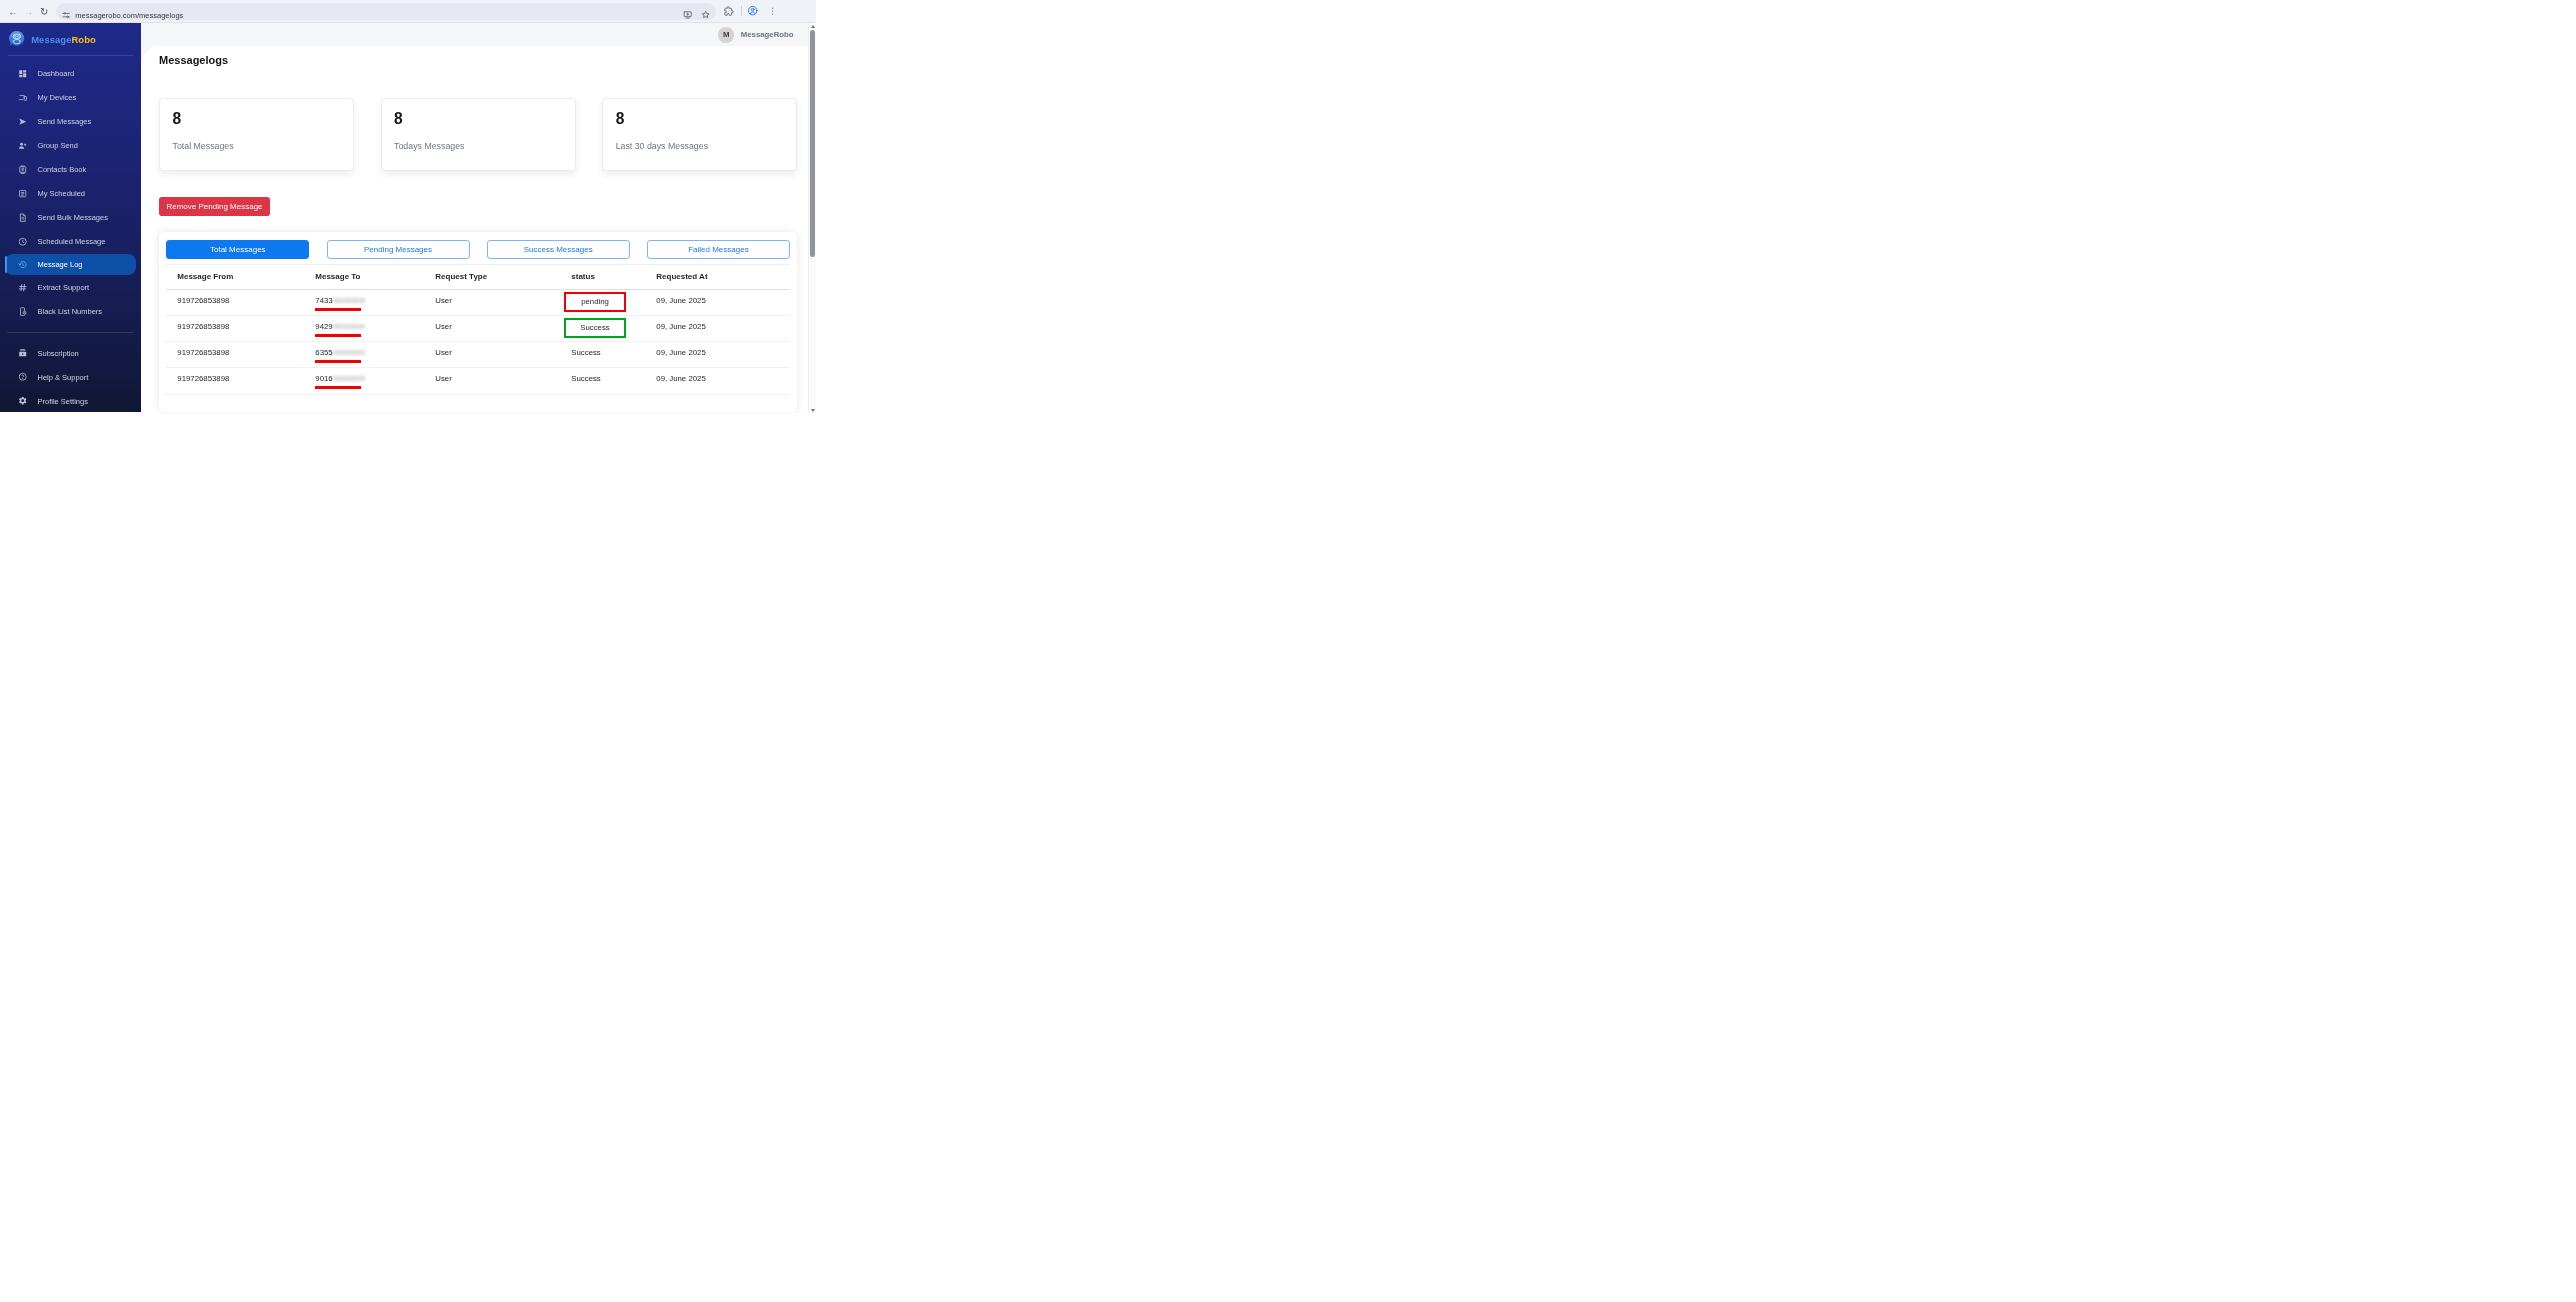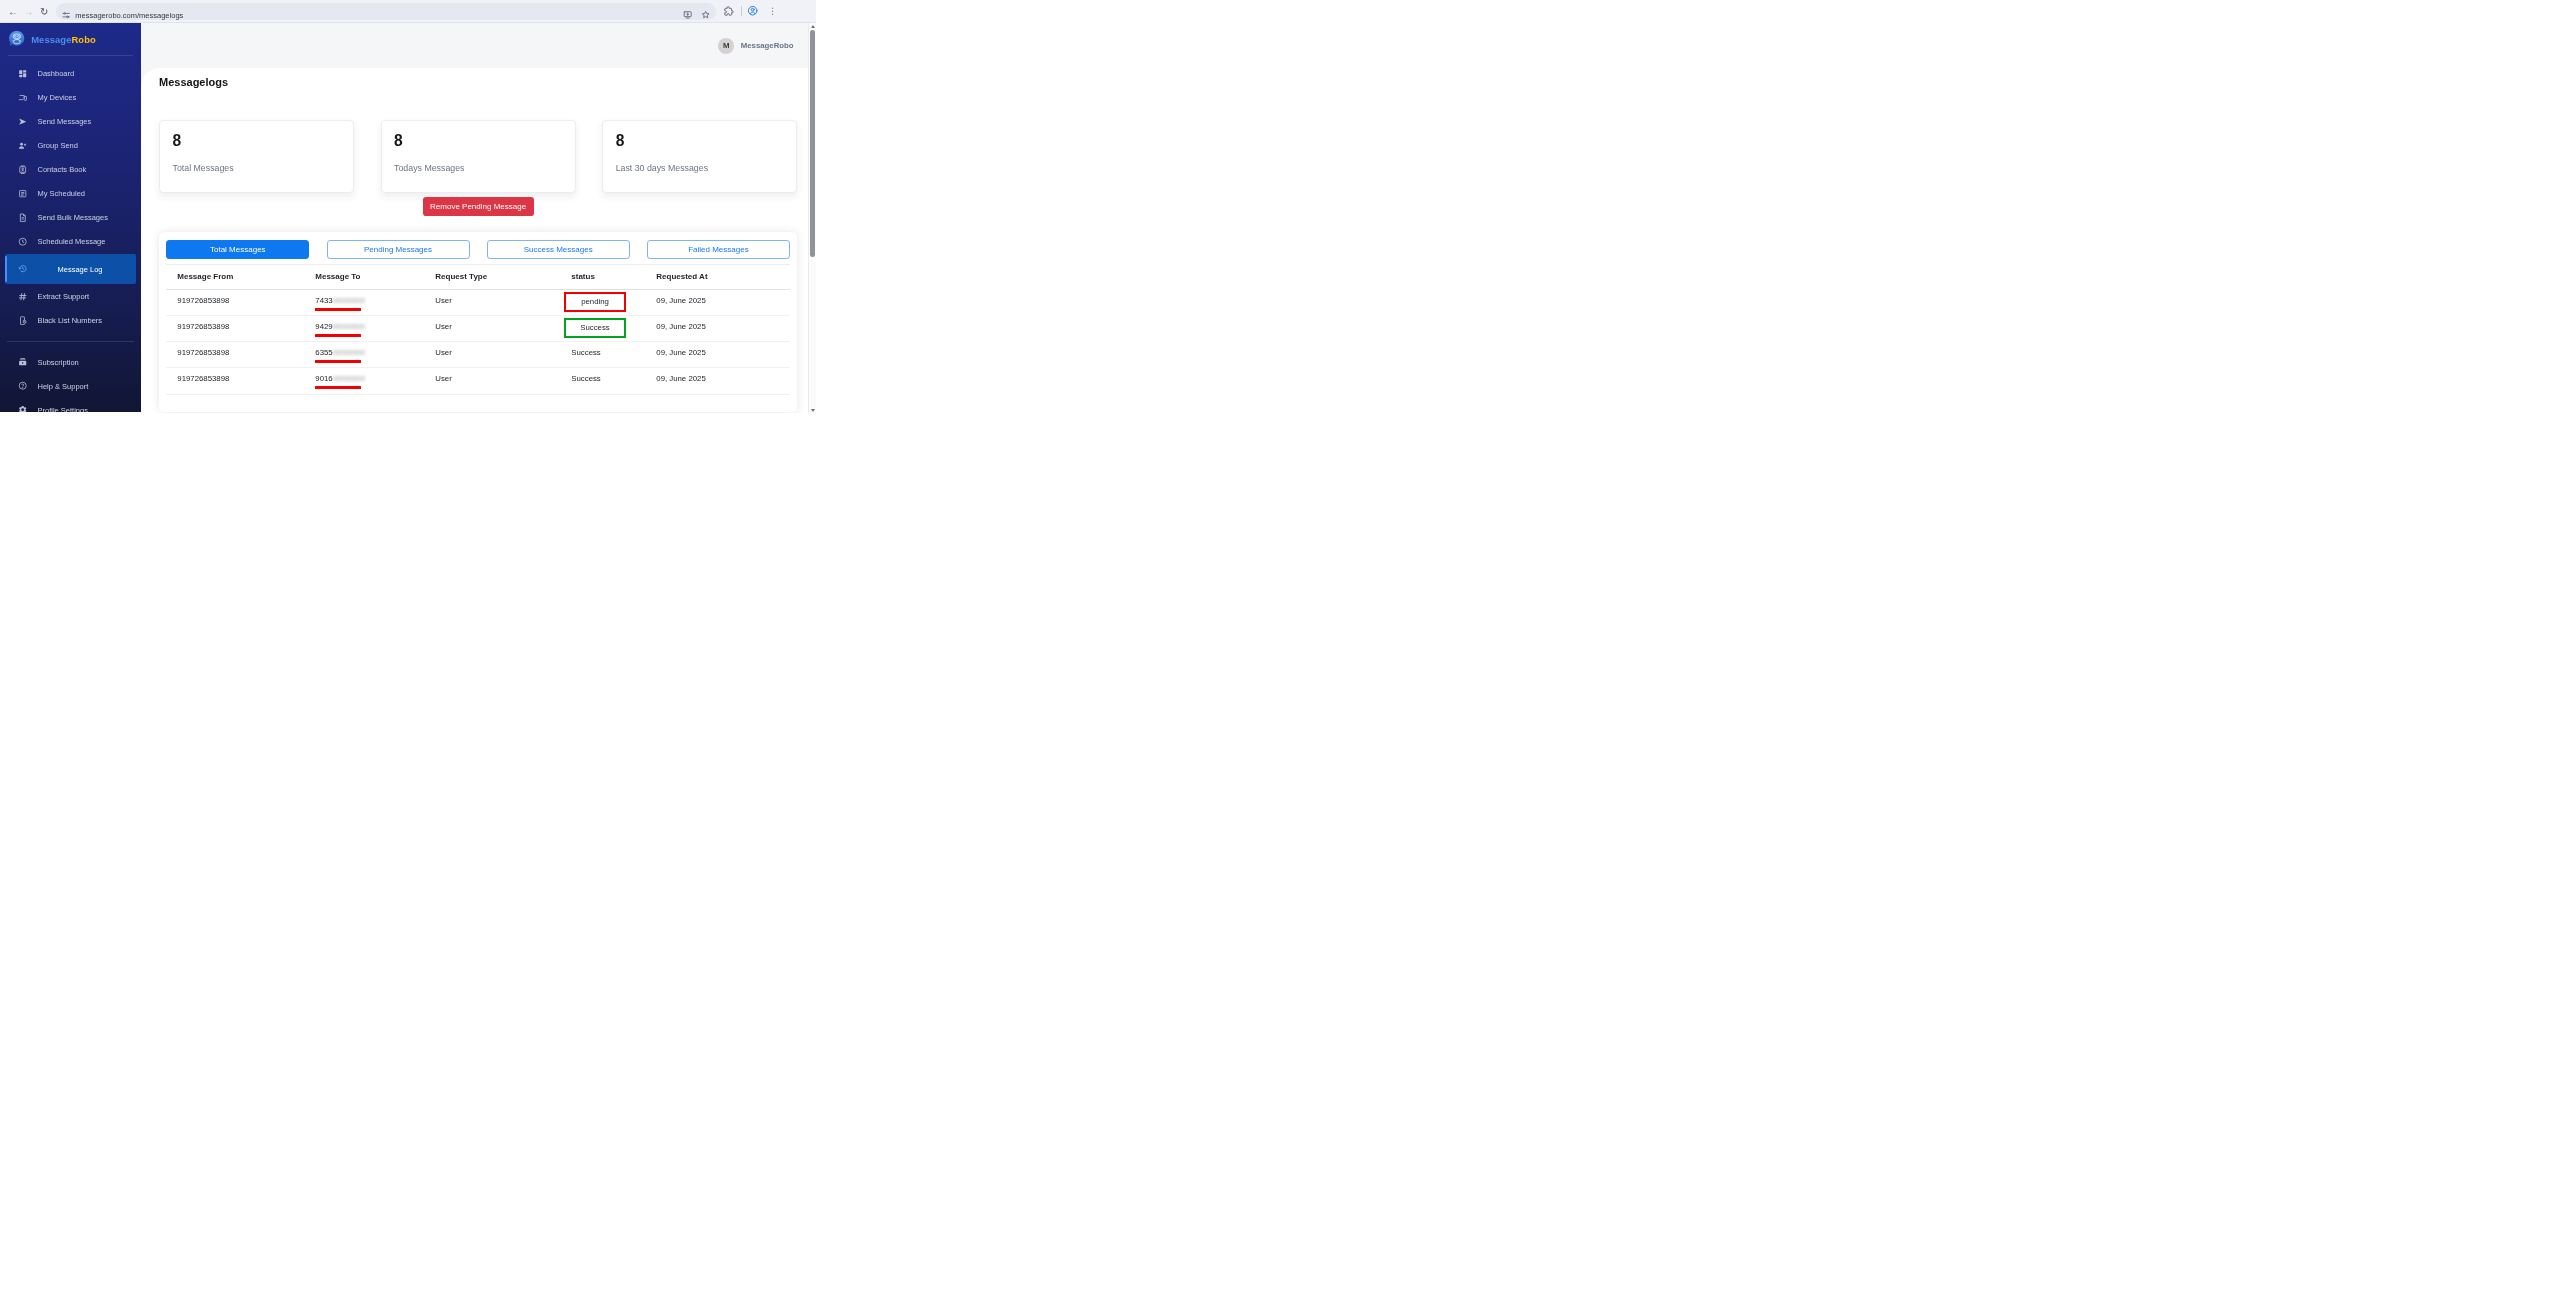--- a/index.html
+++ b/index.html
@@ -30,21 +30,21 @@
   .brand { display:flex; align-items:center; gap:5.2px; padding:6.8px 8.3px 5.7px; height:32px; }
   .brand-name { font-size:9.4px; font-weight:bold; letter-spacing:0.1px; }
   .brand-primary { color:#4d8df0; }
   .brand-secondary { color:#ffc107; }
   .brand-divider { border-top:0.5px solid rgba(255,255,255,.12); margin:0 7.8px; }
   .nav { margin-top:5.2px; }
   .nav-item { height:24px; display:flex; align-items:center; padding-left:17.7px;
               font-size:7.5px; color:#ccd2e3; cursor:pointer; position:relative; }
   .nav-item svg { width:9.4px; height:9.4px; margin-right:10.4px; color:#b9c0d6; flex-shrink:0; }
   .nav-item.active { background:#0d50a8; margin:0.5px 5.2px; padding-left:12.5px;
-                     border-radius:2px; color:#fff; height:30px;gap:20px; }
+                     border-radius:8px; color:#fff; height:21px; }
   .nav-item.active::before { content:""; position:absolute; left:0; top:1.6px; bottom:1.6px;
                              width:2.1px; background:#4392fb; border-radius:1.6px; }
   .nav-item.active svg { color:#6fa9f7; }
   .nav-divider { border-top:0.5px solid rgba(255,255,255,.12); margin:8.3px 7.3px; }
 
   
   .main { flex:1; display:flex; flex-direction:column; min-width:0; margin-right:7.8px;
           background:#f5f6f8; }
   .band { height:46px; display:flex; align-items:center; justify-content:flex-end;
           gap:6.8px; padding-right:14.6px; background:#f5f6f8; }
@@ -54,21 +54,21 @@
   .content { flex:1; background:#fff; border-top-left-radius:19px;
              padding:8.3px 11px 0 18px; position:relative; }
   .page-title { font-size:11px; font-weight:bold; color:#141414; }
 
   .stats { display:flex; gap:26.5px; margin-top:32px; }
   .stat-card { flex:1; background:#fff; border:0.5px solid #ebecef; border-radius:4.2px;
                box-shadow:0 3.1px 7.3px rgba(35,46,68,.08); padding:11px 12.5px; height:73px; }
   .stat-value { font-size:15.6px; font-weight:bold; color:#16181b; }
   .stat-label { font-size:8.8px; color:#6e7680; margin-top:12.5px; }
 
-  .action-row { display:flex; justify-content:center; margin-top:4px; }
+  .action-row { display:flex; justify-content:flex-start; margin-top:26px; }
   .danger-btn { background:#dc3545; color:#fff; border:none; border-radius:3.1px; height:19px;
                 width:111px; font-size:8px; font-weight:500; font-family:inherit; cursor:pointer; }
 
   .table-card { margin-top:16px; background:#fff; border-radius:5.2px;
                 box-shadow:0 0 8.3px rgba(40,50,70,.12); padding:7.3px 7.3px 0; height:180px; }
   .tabs { display:flex; justify-content:space-between; }
   .tab { width:143px; height:19px; border-radius:3.1px; font-size:8px; font-family:inherit;
          display:flex; align-items:center; justify-content:center; cursor:pointer; }
   .tab.active { background:#0d78f0; color:#fff; border:0.5px solid #0d78f0; font-weight:500; }
   .tab.outline { background:#fff; border:0.5px solid #7db4f6; color:#1b78f0; }

